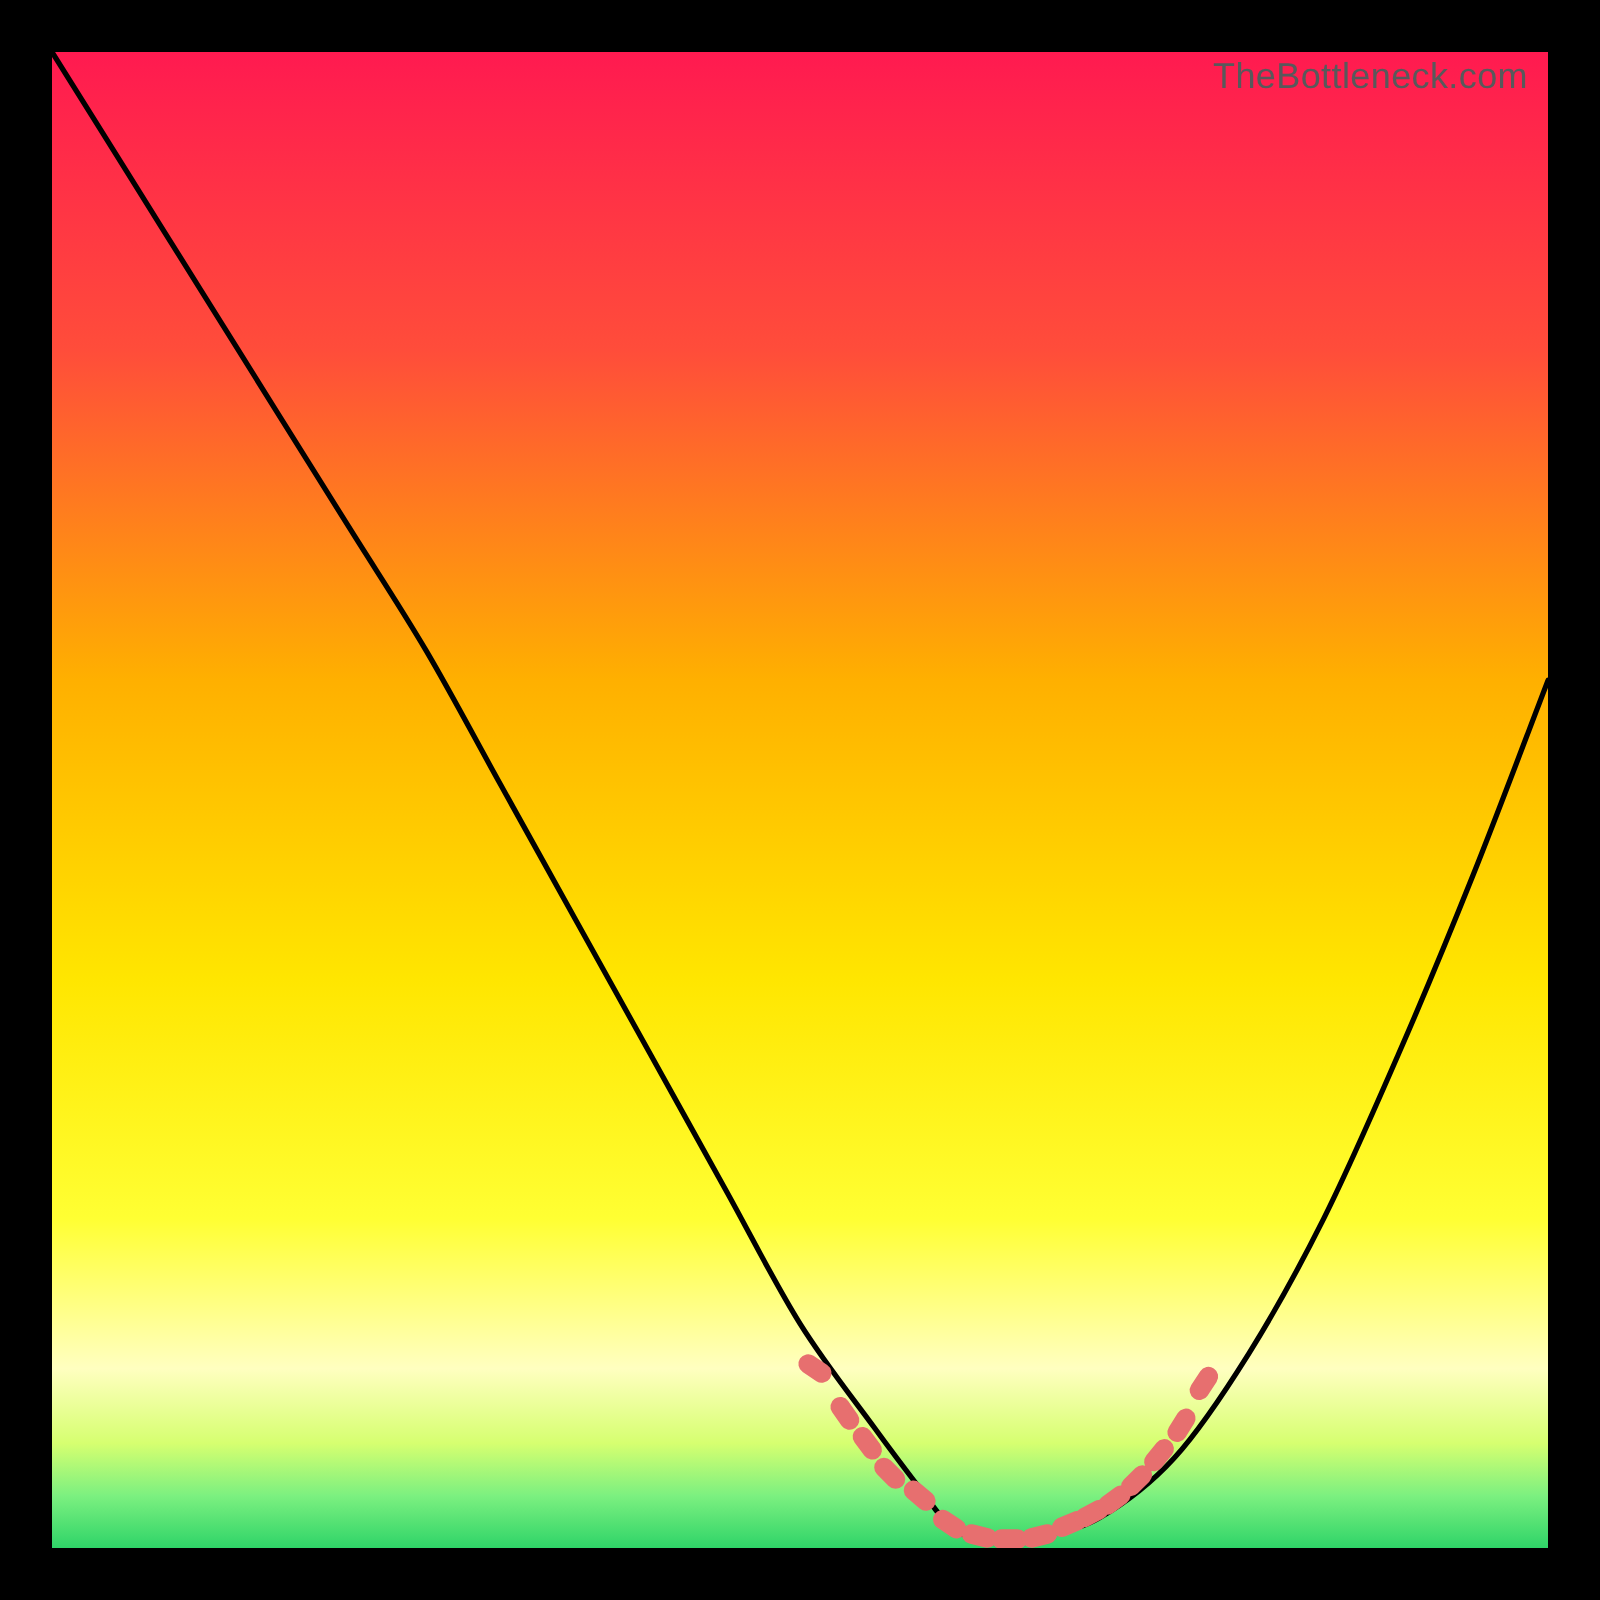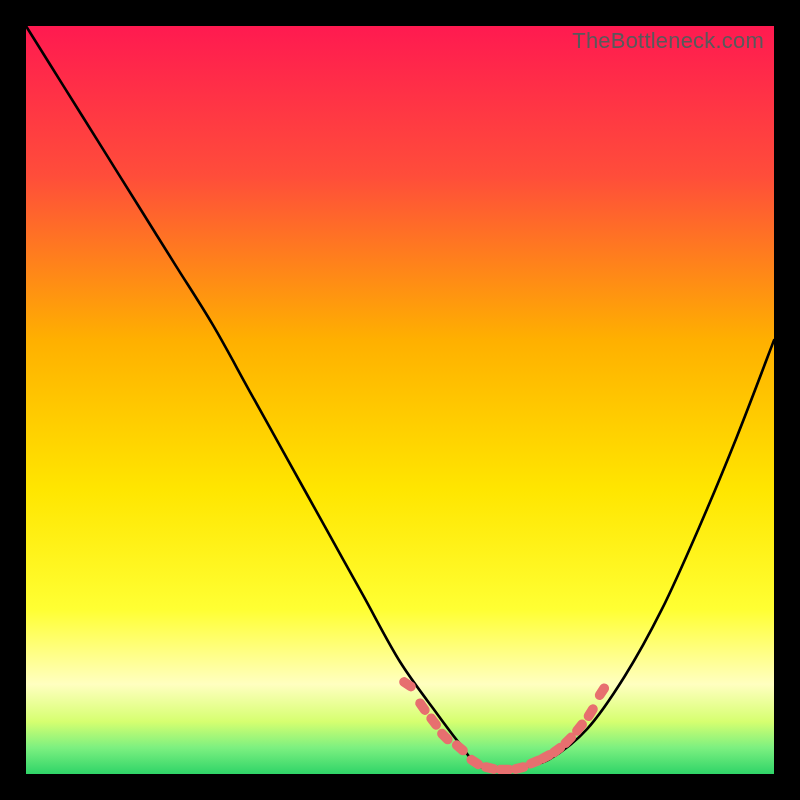--- a/index.html
+++ b/index.html
@@ -28,21 +28,21 @@
     position: absolute;
     left: 0;
     top: 0;
     width: 100%;
     height: 100%;
   }
   .watermark {
     position: absolute;
     top: 2px;
     right: 10px;
-    font-size: 22px;
+    font-size: 18px;
     font-weight: 500;
     color: #58595b;
     letter-spacing: 0.2px;
   }
   svg.curve {
     position: absolute;
     left: 0;
     top: 0;
     width: 100%;
     height: 100%;

